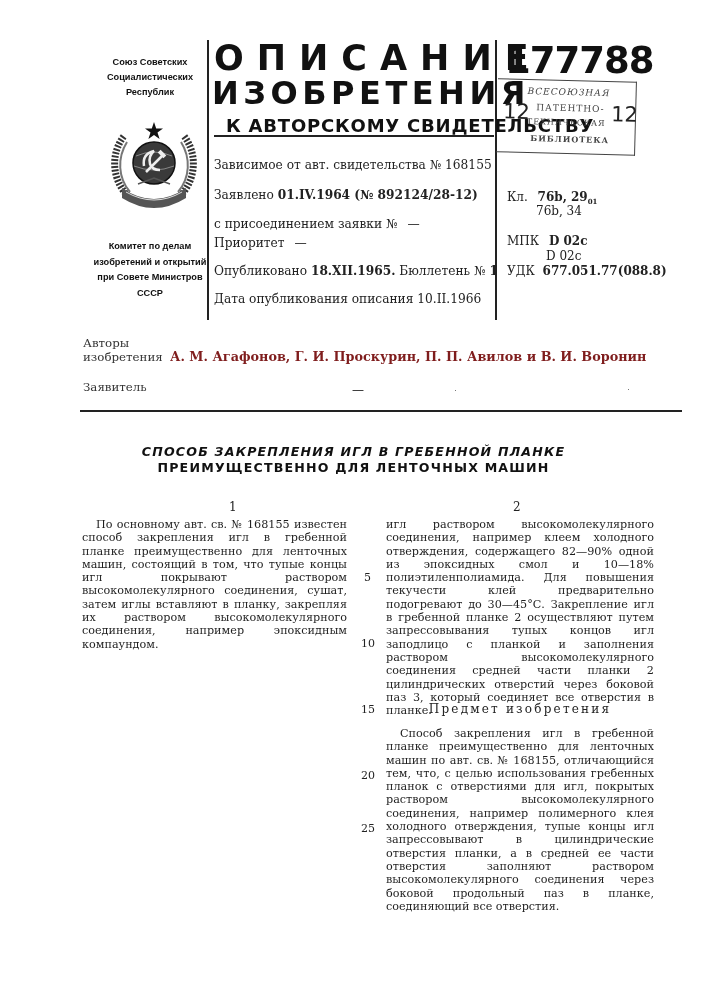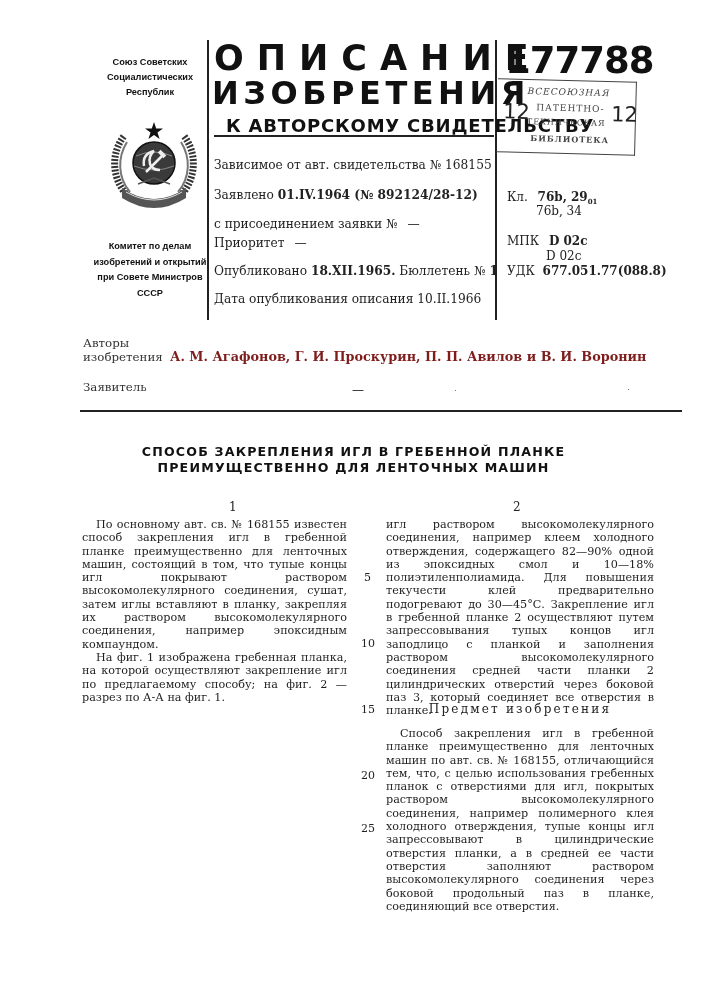--- a/index.html
+++ b/index.html
@@ -174,29 +174,28 @@
   <b style="margin-left:4px;">677.051.77(088.8)</b>
 </div>
 
 <div class="abs label-small" style="top:336px;">Авторы</div>
 <div class="abs label-small" style="top:350px;">изобретения</div>
 <div class="abs authors" style="top:349px;">А. М. Агафонов, Г. И. Проскурин, П. П. Авилов и В. И. Воронин</div>
 <div class="abs label-small" style="top:380px;">Заявитель</div>
 <div class="abs dash">—</div>
 <div class="abs hline-main"></div>
 
-<div class="abs doc-title" style="top:444px;">СПОСОБ ЗАКРЕПЛЕНИЯ ИГЛ В ГРЕБЕННОЙ ПЛАНКЕ</div>
+<div class="abs doc-title" style="top:444px;font-style:italic;">СПОСОБ ЗАКРЕПЛЕНИЯ ИГЛ В ГРЕБЕННОЙ ПЛАНКЕ</div>
 <div class="abs doc-title" style="top:460px;">ПРЕИМУЩЕСТВЕННО ДЛЯ ЛЕНТОЧНЫХ МАШИН</div>
 
 <div class="abs colnum" style="left:229px; top:500px;">1</div>
 <div class="abs colnum" style="left:513px; top:500px;">2</div>
 
 <div class="abs body-col left-body">
   <p>По основному авт. св. № 168155 известен способ закрепления игл в гребенной планке преимущественно для ленточных машин, состоящий в том, что тупые концы игл покрывают раствором высокомолекулярного соединения, сушат, затем иглы вставляют в планку, закрепляя их раствором высокомолекулярного соединения, например эпоксидным компаундом.</p>
-  <p>На фиг. 1 изображена гребенная планка, на которой осуществляют закрепление игл по предлагаемому способу; на фиг. 2 — разрез по А-А на фиг. 1.</p>
 </div>
 
 <div class="abs linenum" style="top:571px;">5</div>
 <div class="abs linenum" style="top:637px; left:361px;">10</div>
 <div class="abs linenum" style="top:703px; left:361px;">15</div>
 <div class="abs linenum" style="top:769px; left:361px;">20</div>
 <div class="abs linenum" style="top:822px; left:361px;">25</div>
 
 <div class="abs body-col right-body">
   <p style="text-indent:0;">игл раствором высокомолекулярного соединения, например клеем холодного отверждения, содержащего 82—90% одной из эпоксидных смол и 10—18% полиэтиленполиамида. Для повышения текучести клей предварительно подогревают до 30—45°С. Закрепление игл в гребенной планке 2 осуществляют путем запрессовывания тупых концов игл заподлицо с планкой и заполнения раствором высокомолекулярного соединения средней части планки 2 цилиндрических отверстий через боковой паз 3, который соединяет все отверстия в планке.</p>

